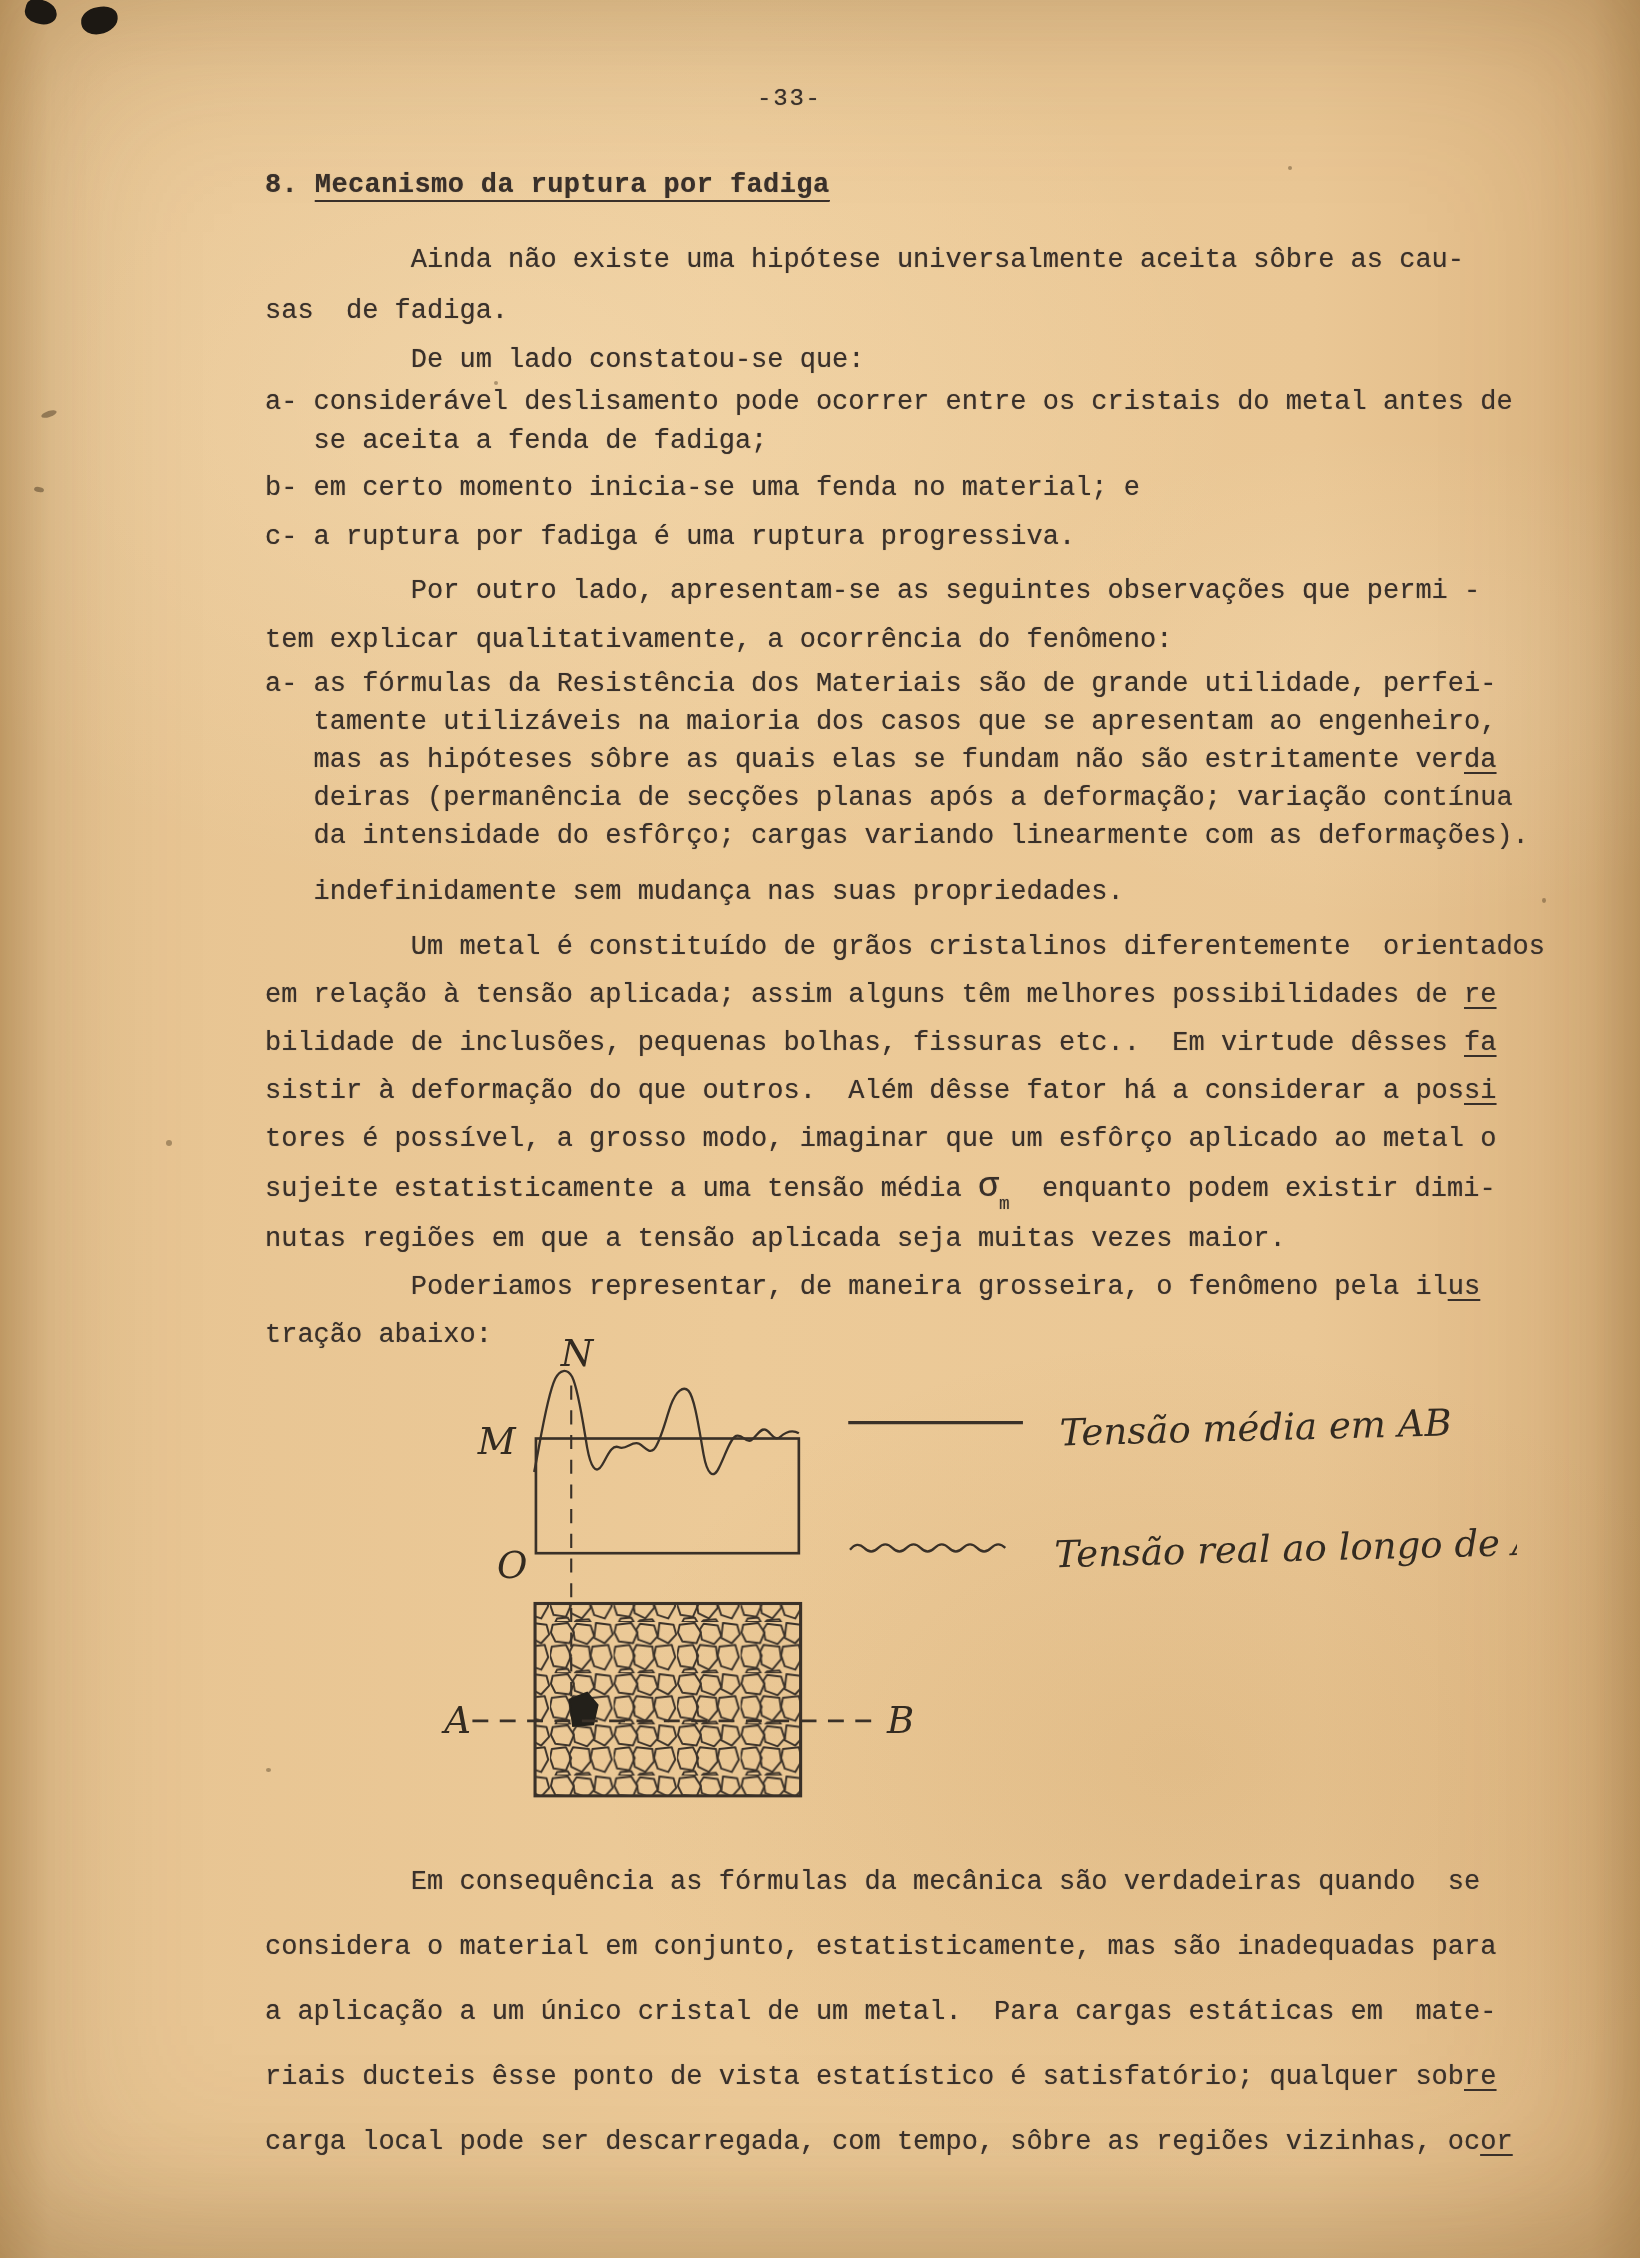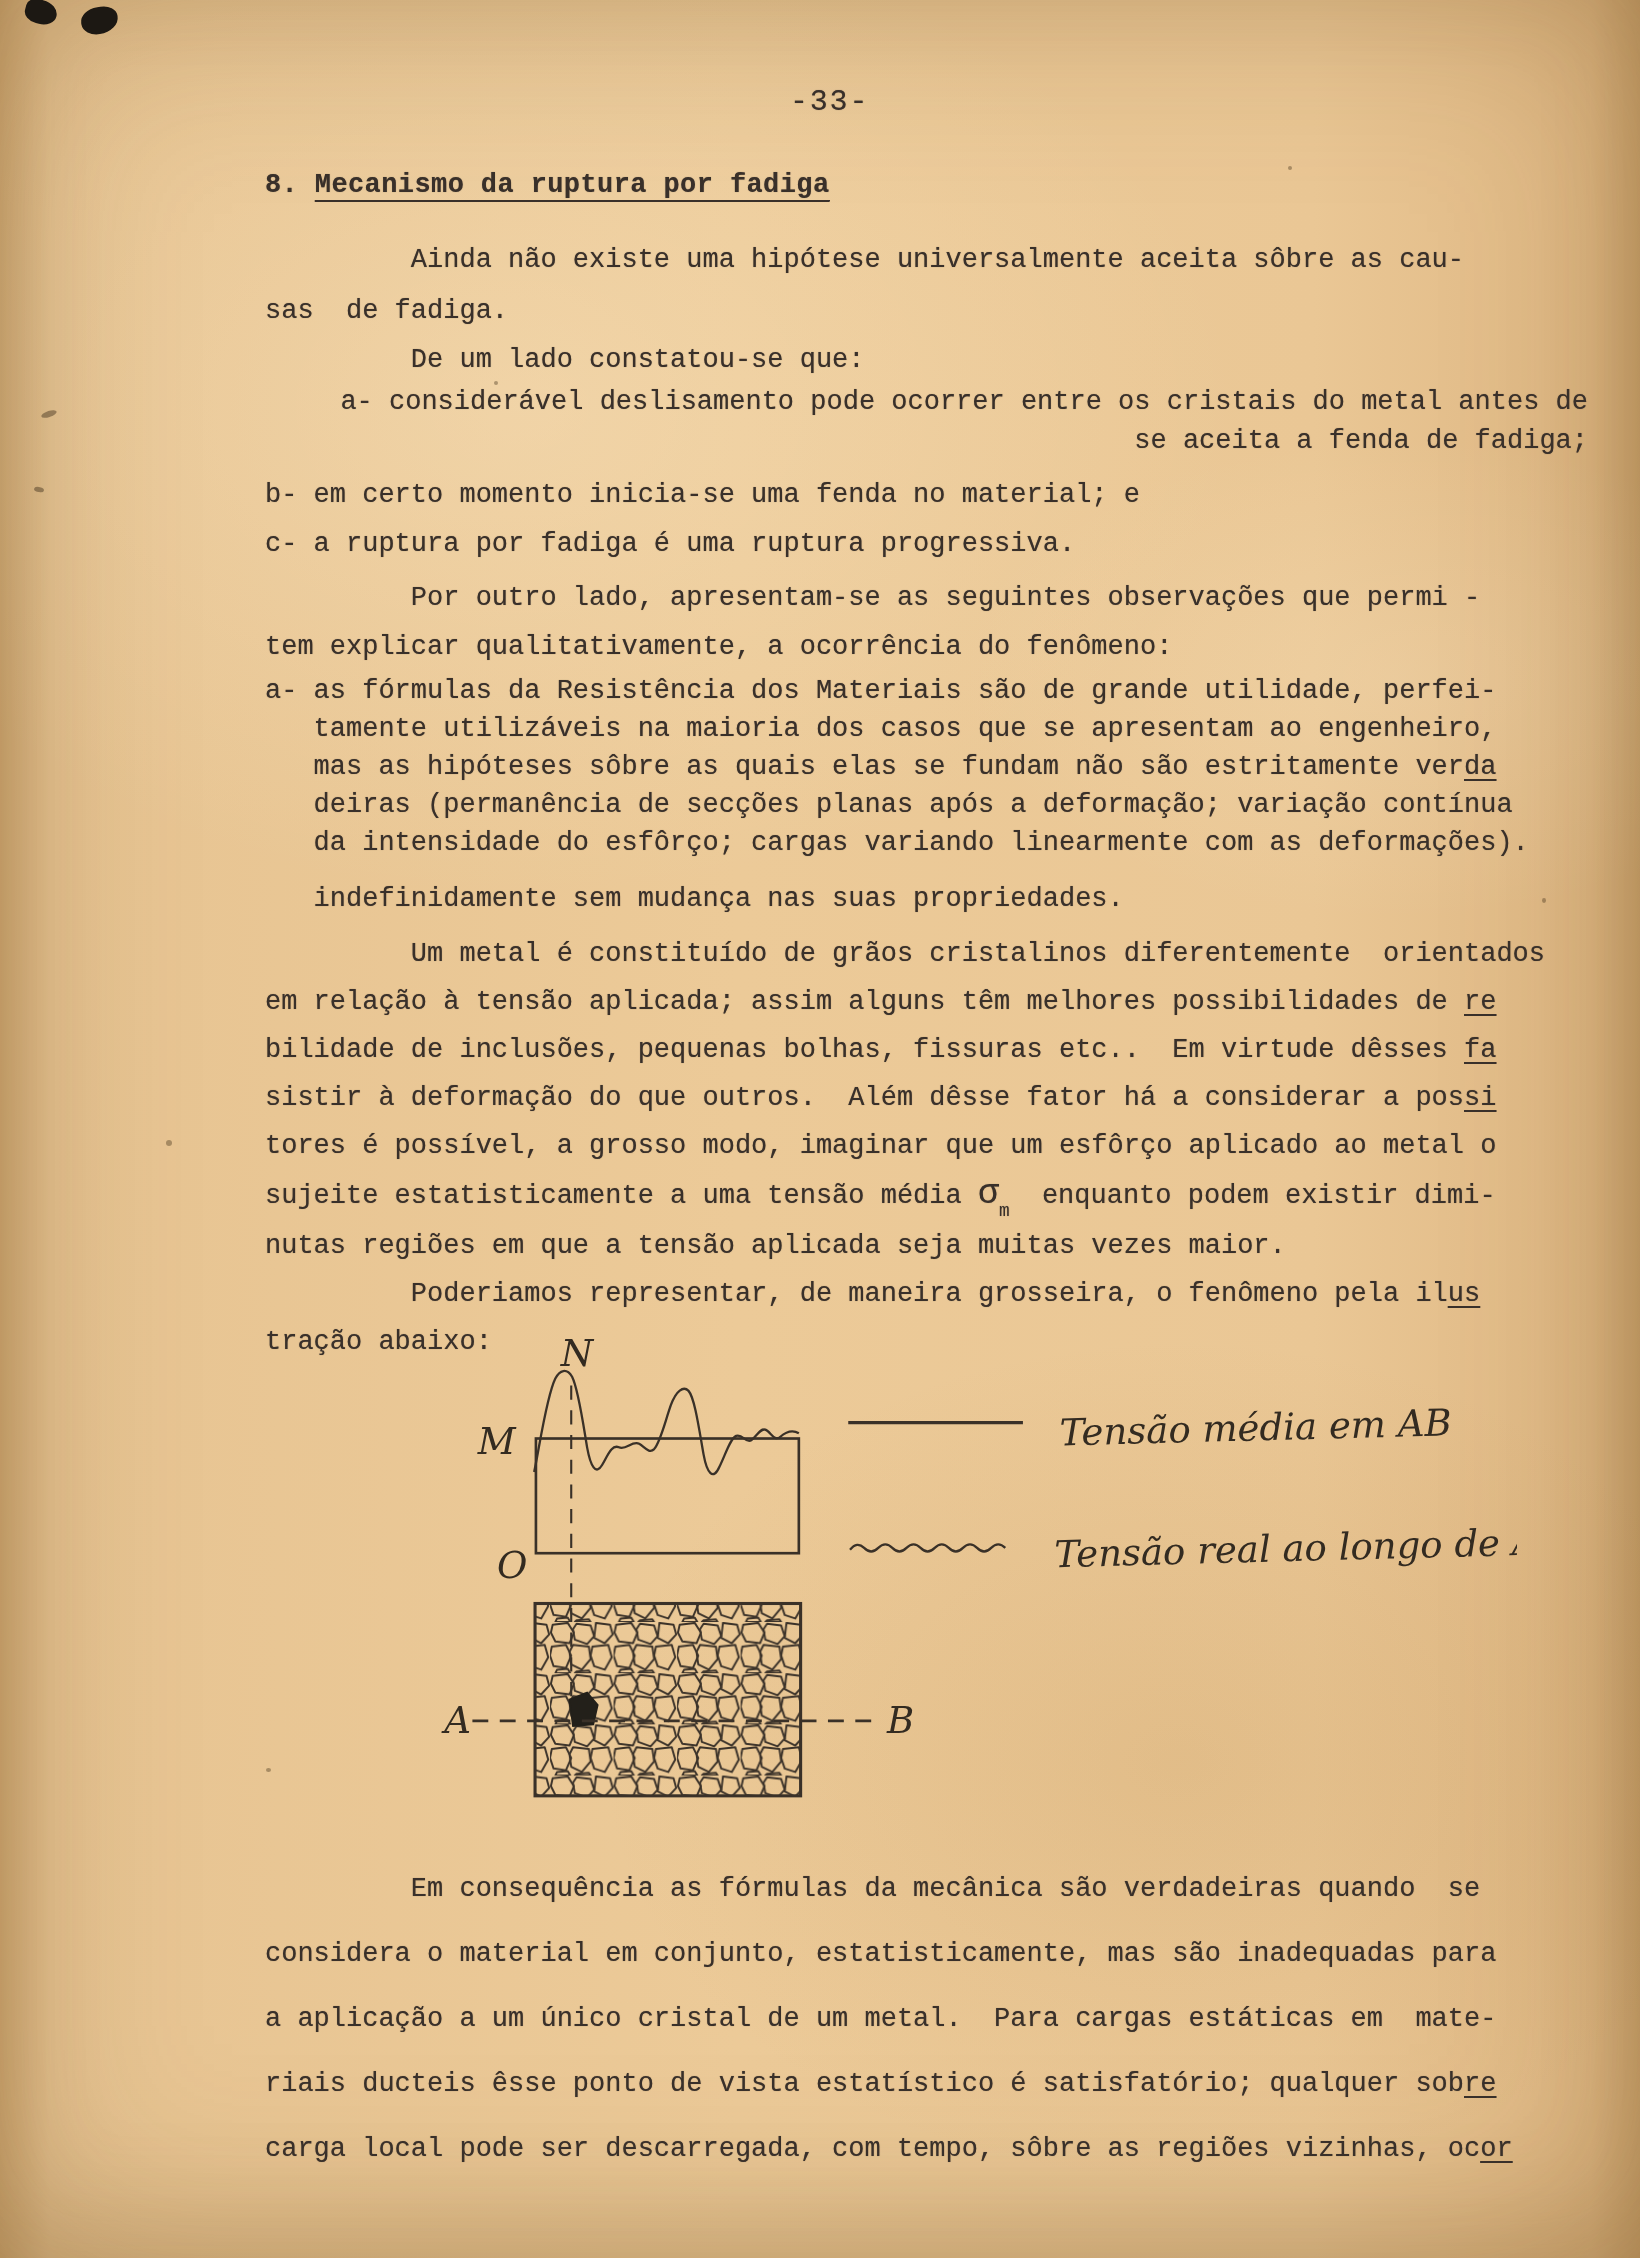--- a/index.html
+++ b/index.html
@@ -10,35 +10,35 @@
     font-family:"Liberation Mono","DejaVu Sans Mono",monospace;
     color:#39302a;
     background:
       radial-gradient(1147px 794px at 32% 18%, rgba(255,238,205,0.30), rgba(255,238,205,0) 62%),
       radial-gradient(970px 706px at 72% 78%, rgba(170,120,55,0.14), rgba(170,120,55,0) 60%),
       radial-gradient(794px 441px at 85% 30%, rgba(255,240,210,0.18), rgba(255,240,210,0) 55%),
       linear-gradient(90deg,#d6b07b 0%,#e7c492 3%,#ecca98 45%,#eac795 80%,#dfb884 97%,#cfa873 100%);
     box-shadow: inset 0 0 194px rgba(110,72,25,0.30), inset 0 -35px 106px rgba(110,72,25,0.16);
   }
   .pageno{
-    position:absolute; left:790px; top:85px;
-    font-size:30px; letter-spacing:1.8px;
+    position:absolute; left:757px; top:85px;
+    font-size:24px; letter-spacing:1.8px;
     text-shadow:0 0 0.9px rgba(57,48,42,.6);
   }
   .flow{
     position:absolute; left:265px; top:163px; width:1323px;
     font-size:27px;
     text-shadow:0 0 0.9px rgba(57,48,42,.55);
   }
   .par{margin:0;}
   .line{white-space:pre;}
   .flow .par:nth-of-type(1){line-height:44px;margin-bottom:28px;font-weight:600;letter-spacing:0.4px;}
   .flow .par:nth-of-type(2){line-height:51px;}
   .flow .par:nth-of-type(3){line-height:46px;}
-  .flow .par:nth-of-type(4){line-height:39px;margin-bottom:15px;text-align:right;}
+  .flow .par:nth-of-type(4){line-height:39px;margin-bottom:8px;}
   .flow .par:nth-of-type(5){line-height:39px;margin-bottom:9.7px;}
   .flow .par:nth-of-type(6){line-height:39px;margin-bottom:10.6px;}
   .flow .par:nth-of-type(7){line-height:49px;}
   .flow .par:nth-of-type(8){line-height:38px;margin-bottom:17.6px;}
   .flow .par:nth-of-type(9){line-height:38px;margin-bottom:12.4px;}
   .flow .par:nth-of-type(10){line-height:48px;}
   .flow .par:nth-of-type(11){line-height:48px;}
   .flow .par:nth-of-type(12){line-height:65px;margin-top:491px;}
   .u{
     text-decoration:underline;

